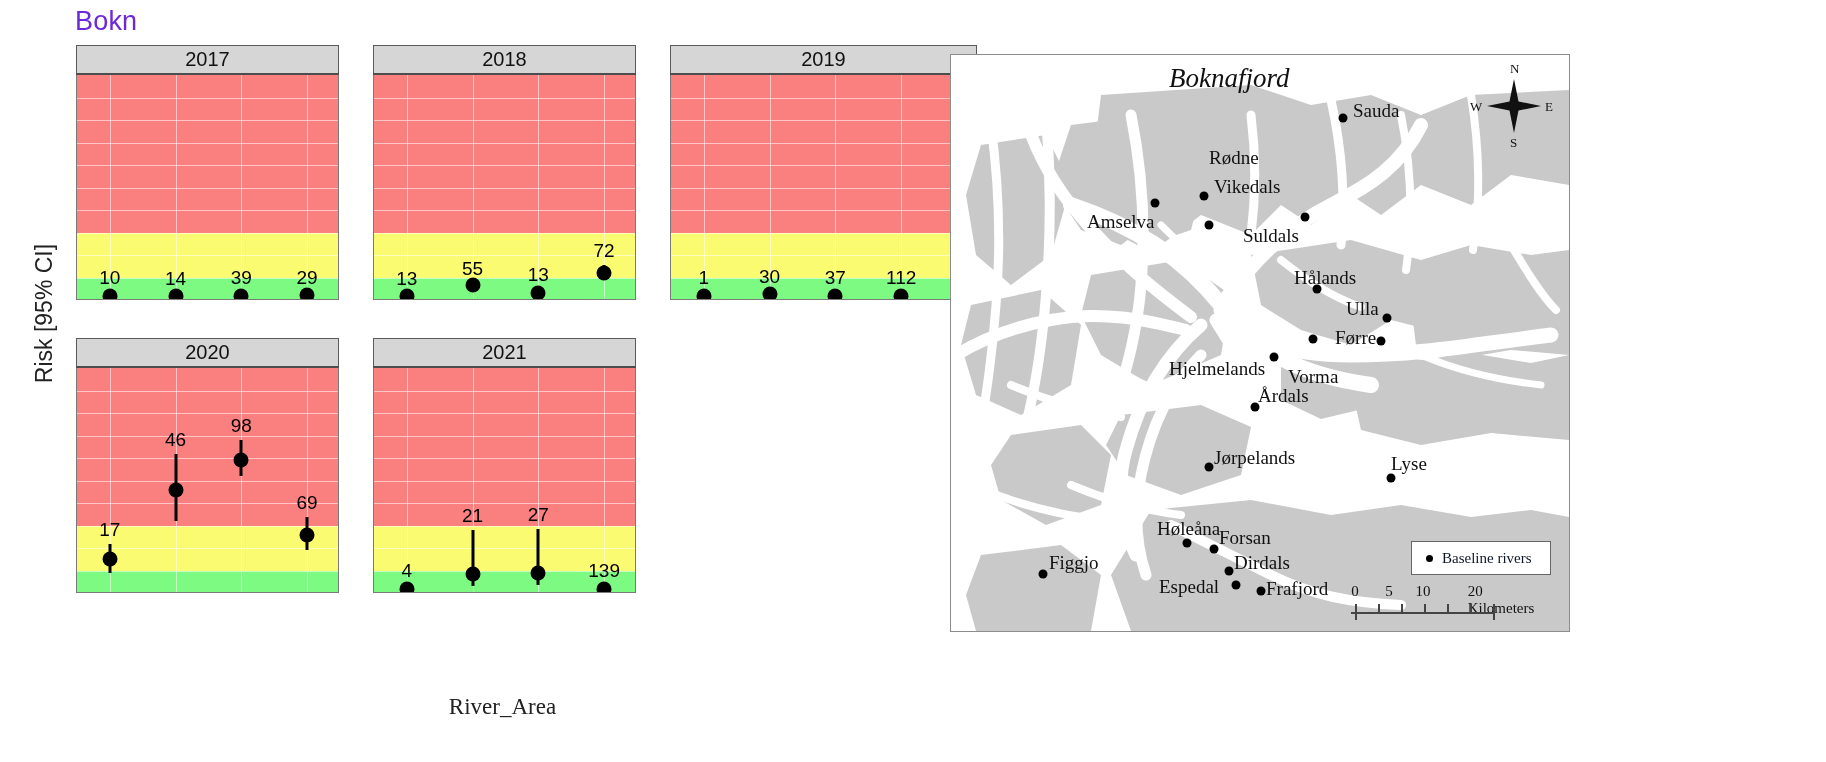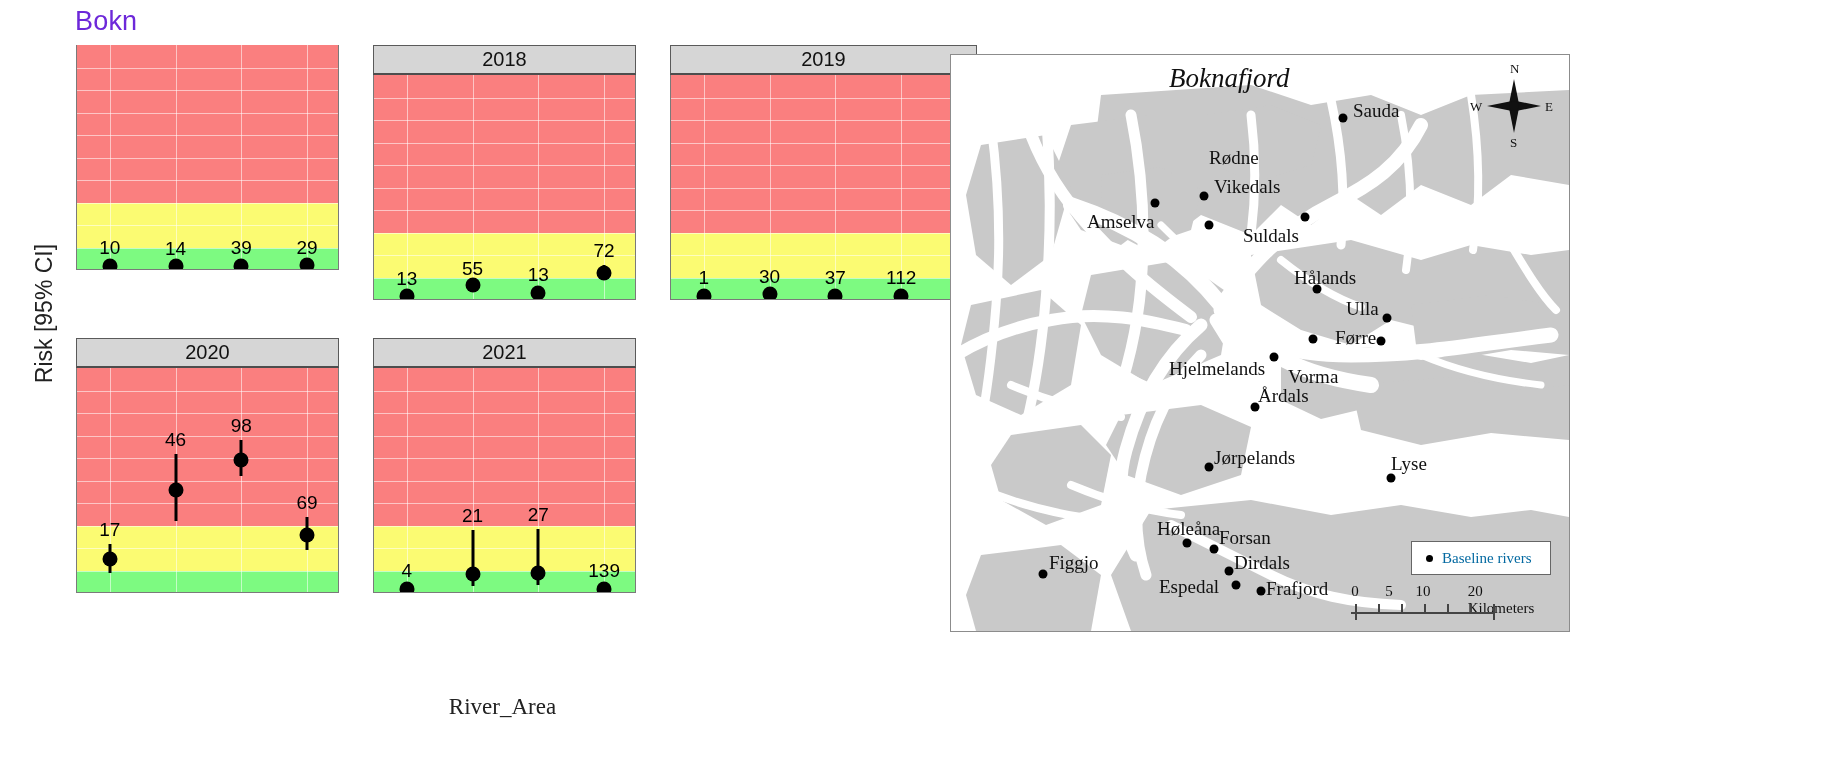--- a/index.html
+++ b/index.html
@@ -76,21 +76,21 @@
     transform:translate(-50%,-50%);
   }
   #fjordname{
     position:absolute;left:218px;top:8px;font-family:"Liberation Serif",serif;
     font-size:27px;font-style:italic;color:#111;
   }
   #legendbox{
     position:absolute;left:460px;top:486px;width:140px;height:34px;
     box-sizing:border-box;background:#fff;border:1px solid #666;
     display:flex;align-items:center;gap:9px;padding-left:14px;
-    font-family:"Liberation Serif",serif;font-size:15px;color:#0369a1;
+    font-family:"Liberation Serif",serif;font-size:15px;color:#0f172a;
   }
   #legendbox .ld{width:7px;height:7px;border-radius:50%;background:#000;}
   #scalewrap{position:absolute;left:400px;top:528px;width:205px;}
   #scalenums{position:relative;height:19px;font-family:"Liberation Serif",serif;font-size:15px;color:#111;}
   #scalenums span{position:absolute;transform:translateX(-50%);}
   #scalebar{position:relative;height:16px;margin-top:2px;}
   #scalebar .axline{position:absolute;left:0;right:0;top:8px;height:1.5px;background:#444;}
   #scalebar .tk{position:absolute;top:0;width:1.5px;height:9px;background:#444;}
   #scalebar .tk.big{height:16px;top:0;}
   #compass{position:absolute;left:520px;top:8px;width:86px;height:86px;}
@@ -102,20 +102,21 @@
 <body>
 
 <div id="plot">
 
   <div id="plot-title">Bokn</div>
   <div id="ylab">Risk [95% CI]</div>
   <div id="xlab">River_Area</div>
 
   <div id="panels-host">
       <div class="panel" style="left: 76px; top: 45px; width: 263px;">
+        <div class="strip">2017</div>
         <div class="plotbox" style="height: 225px;">
           <div class="band green" style="top: 202.5px; height: 22.5px;"></div>
           <div class="band yellow" style="top: 157.5px; height: 45px;"></div>
           <div class="band red" style="top: 0px; height: 157.5px;"></div>
           <div class="gridv" style="left: 32.875px;"></div>
           <div class="gridv" style="left: 98.625px;"></div>
           <div class="gridv" style="left: 164.375px;"></div>
           <div class="gridv" style="left: 230.125px;"></div>
           <div class="gridh" style="top: 202.5px;"></div>
           <div class="gridh" style="top: 180px;"></div>

